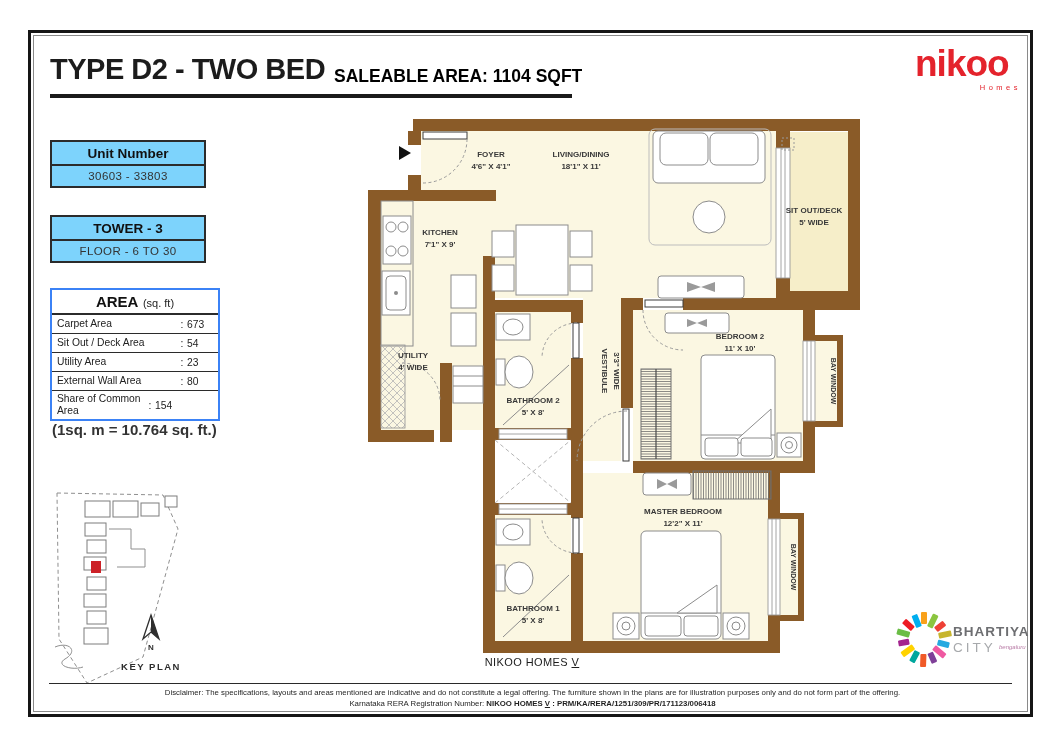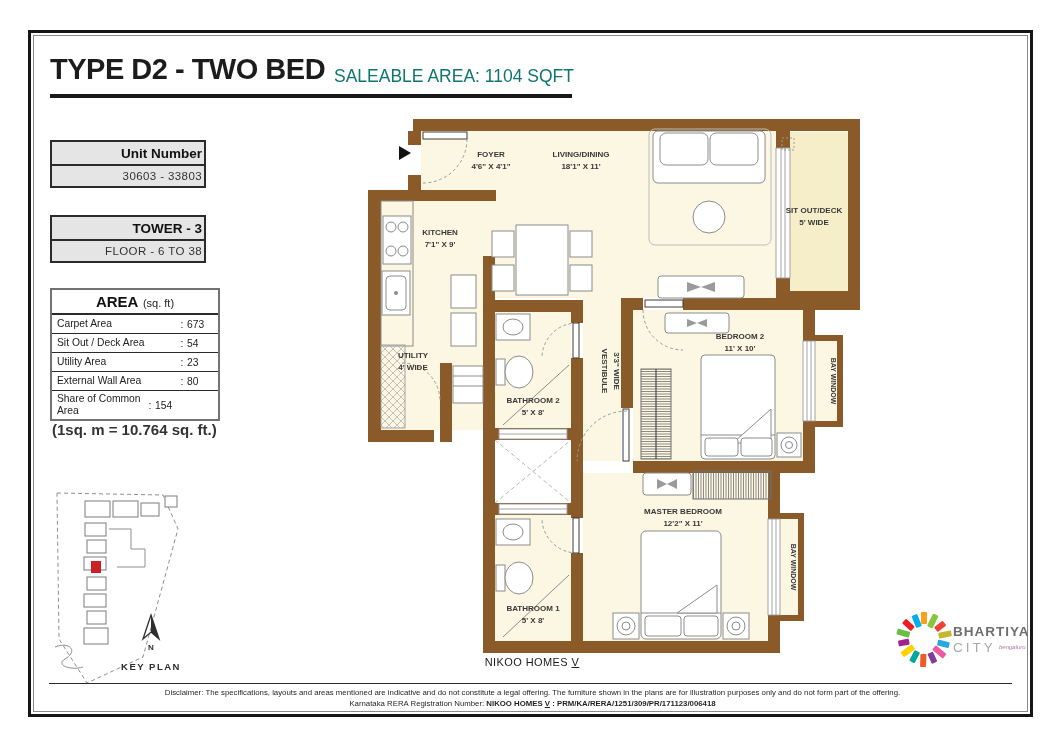--- a/index.html
+++ b/index.html
@@ -3,30 +3,30 @@
 <meta charset="utf-8">
 <style>
   html,body{margin:0;padding:0;background:#ffffff;width:1058px;height:743px;
     font-family:"Liberation Sans", sans-serif; overflow:hidden;}
   .page{position:absolute;left:28px;top:30px;width:999px;height:681px;
     border:3px solid #151515;background:#fff;}
   .page .inner-line{position:absolute;inset:2px;border:1px solid #8a8a8a;pointer-events:none;}
   .abs{position:absolute;}
   
   .title{left:19px;top:20px;font-size:29px;font-weight:700;letter-spacing:-.5px;color:#1c1c1c;}
-  .subtitle{left:303px;top:33px;font-size:17.5px;font-weight:400;color:#0f766e;}
+  .subtitle{left:303px;top:33px;font-size:17.5px;font-weight:700;color:#000000;}
   .title-underline{left:19px;top:61px;width:522px;height:4px;background:#1a1a1a;}
   .nikoo{left:884px;top:12px;width:110px;text-align:left;}
   .nikoo .word{font-size:37px;font-weight:700;letter-spacing:-1px;color:var(--nikoo-red,#e4232c);line-height:1;}
   .nikoo .sub{font-size:7.5px;letter-spacing:3.5px;color:var(--nikoo-red,#e4232c);text-align:right;margin-top:1px;padding-right:4px;}
   
-  .infobox{left:19px;width:152px;border:2px solid #2b2b2b;background:#e5e5e5;text-align:right;}
+  .infobox{left:19px;width:152px;border:2px solid #2b2b2b;background:#7dd3fc;text-align:center;}
   .infobox .hd{font-size:13.5px;font-weight:700;color:#111;padding:4px 2px 3px;border-bottom:2px solid #2b2b2b;}
   .infobox .val{font-size:11.5px;color:#333;padding:4px 2px;letter-spacing:.4px;}
-  .areabox{left:19px;top:255px;width:166px;border:2px solid #737373;background:#fff;}
+  .areabox{left:19px;top:255px;width:166px;border:2px solid #3b82f6;background:#fff;}
   .areabox .ttl{text-align:center;border-bottom:2px solid #2b2b2b;padding:3px 0 2px;}
   .areabox .ttl b{font-size:15px;font-weight:700;color:#111;}
   .areabox .ttl span{font-size:11px;color:#222;}
   .arow{display:flex;align-items:center;border-bottom:1.5px solid #2b2b2b;padding:2px 5px;min-height:14px;}
   .arow:last-child{border-bottom:none;}
   .arow .lbl{flex:1;font-size:10.3px;color:#222;line-height:1.15;}
   .arow .col{width:10px;font-size:10.3px;color:#222;text-align:center;}
   .arow .v{width:26px;font-size:10.3px;color:#222;}
   .area-note{left:21px;top:388px;font-size:15px;color:#333;font-weight:bold;}
   
@@ -64,29 +64,33 @@
 </head>
 <body>
 
 <div class="page">
   <div class="inner-line"></div>
 
   <div class="abs title">TYPE D2 - TWO BED</div>
   <div class="abs subtitle">SALEABLE AREA: 1104 SQFT</div>
   <div class="abs title-underline"></div>
 
+  <div class="abs nikoo">
+    <div class="word">nikoo</div>
+    <div class="sub">Homes</div>
+  </div>
 
   <div class="abs infobox" style="top:107px">
     <div class="hd">Unit Number</div>
     <div class="val">30603 - 33803</div>
   </div>
 
   <div class="abs infobox" style="top:182px">
     <div class="hd">TOWER - 3</div>
-    <div class="val">FLOOR - 6 TO 38</div>
+    <div class="val">FLOOR - 6 TO 30</div>
   </div>
 
   <div class="abs areabox">
     <div class="ttl">
       <b>AREA</b>
       <span>(sq. ft)</span>
     </div>
     <div class="arow">
       <span class="lbl">Carpet Area</span>
       <span class="col">:</span>

